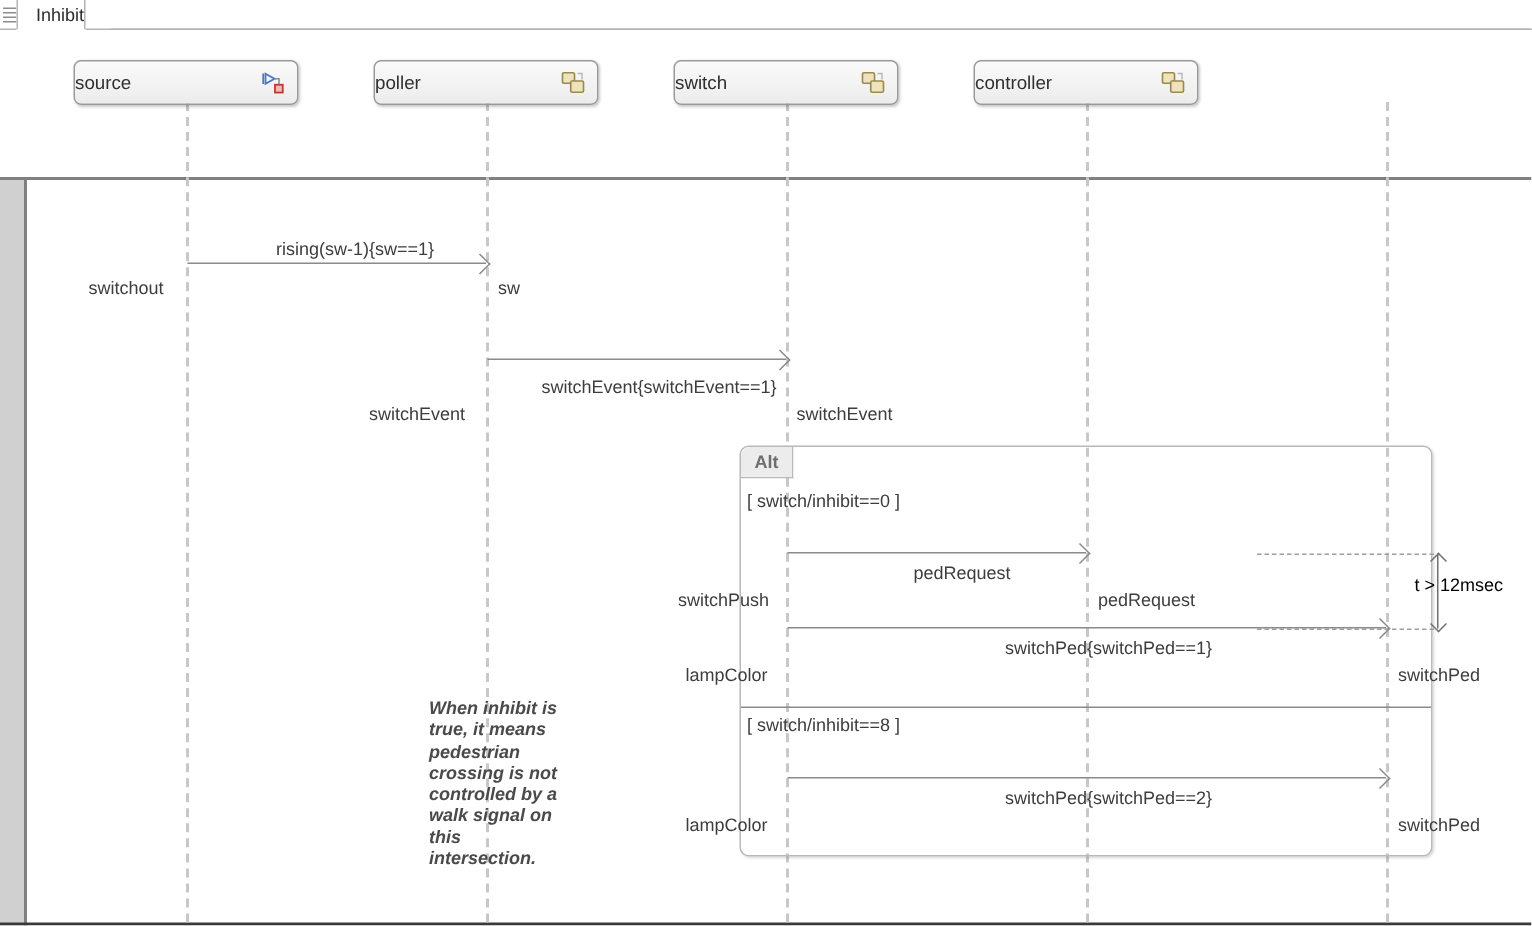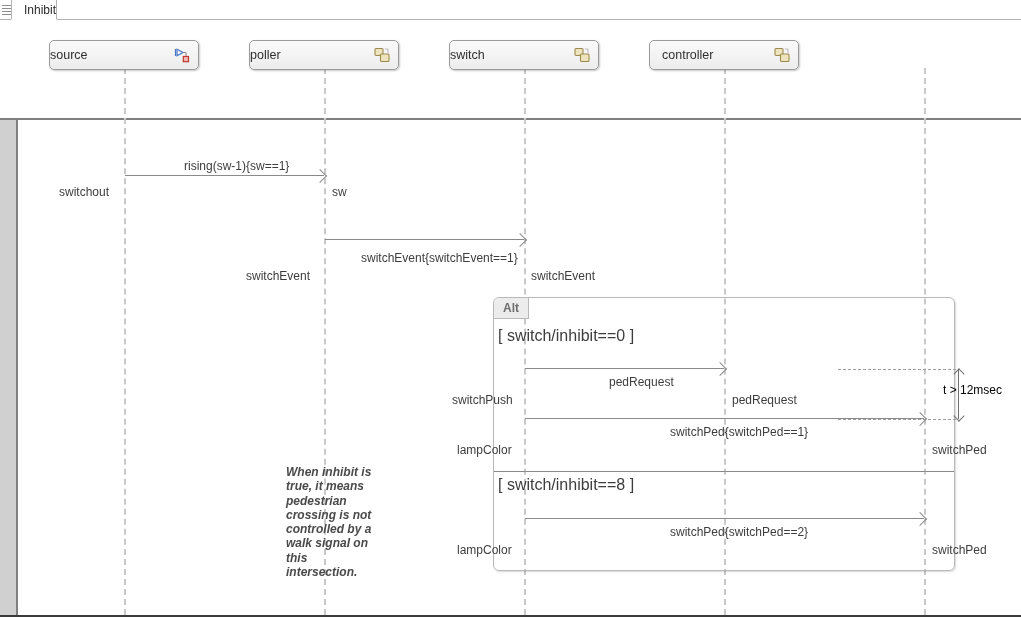--- a/index.html
+++ b/index.html
@@ -172,21 +172,21 @@
     color: #6e6e6e;
     box-sizing: border-box;
   }
   .frag-divider {
     position: absolute;
     height: 0;
     border-top: 1.6px solid #8a8a8a;
   }
   .guard {
     position: absolute;
-    font-size: 16px;
+    font-size: 12px;
     color: #3d3d3d;
     white-space: nowrap;
   }
 
   
   .tc-dash {
     position: absolute;
     height: 0;
     border-top: 1px dashed #9e9e9e;
   }
@@ -274,21 +274,21 @@
     <span class="pname">switch</span>
     <span class="picon">
       <svg width="17" height="17" viewBox="0 0 17 17">
         <rect x="1" y="1.5" width="8" height="7" rx="1" fill="#efe3bd" stroke="#9b8a4e" stroke-width="1.1"></rect>
         <rect x="6.5" y="7" width="8.5" height="7.5" rx="1" fill="#efe3bd" stroke="#9b8a4e" stroke-width="1.1"></rect>
         <path d="M11 2 L14 2 L14 6" stroke="#b9b9b9" stroke-width="1" fill="none"></path>
       </svg>
     </span>
   </div>
 
-  <div class="participant" style="left:649px;width:150px;padding-left:12px;">
+  <div class="participant" style="left:649px;width:150px;">
     <span class="pname">controller</span>
     <span class="picon">
       <svg width="17" height="17" viewBox="0 0 17 17">
         <rect x="1" y="1.5" width="8" height="7" rx="1" fill="#efe3bd" stroke="#9b8a4e" stroke-width="1.1"></rect>
         <rect x="6.5" y="7" width="8.5" height="7.5" rx="1" fill="#efe3bd" stroke="#9b8a4e" stroke-width="1.1"></rect>
         <path d="M11 2 L14 2 L14 6" stroke="#b9b9b9" stroke-width="1" fill="none"></path>
       </svg>
     </span>
   </div>
 

